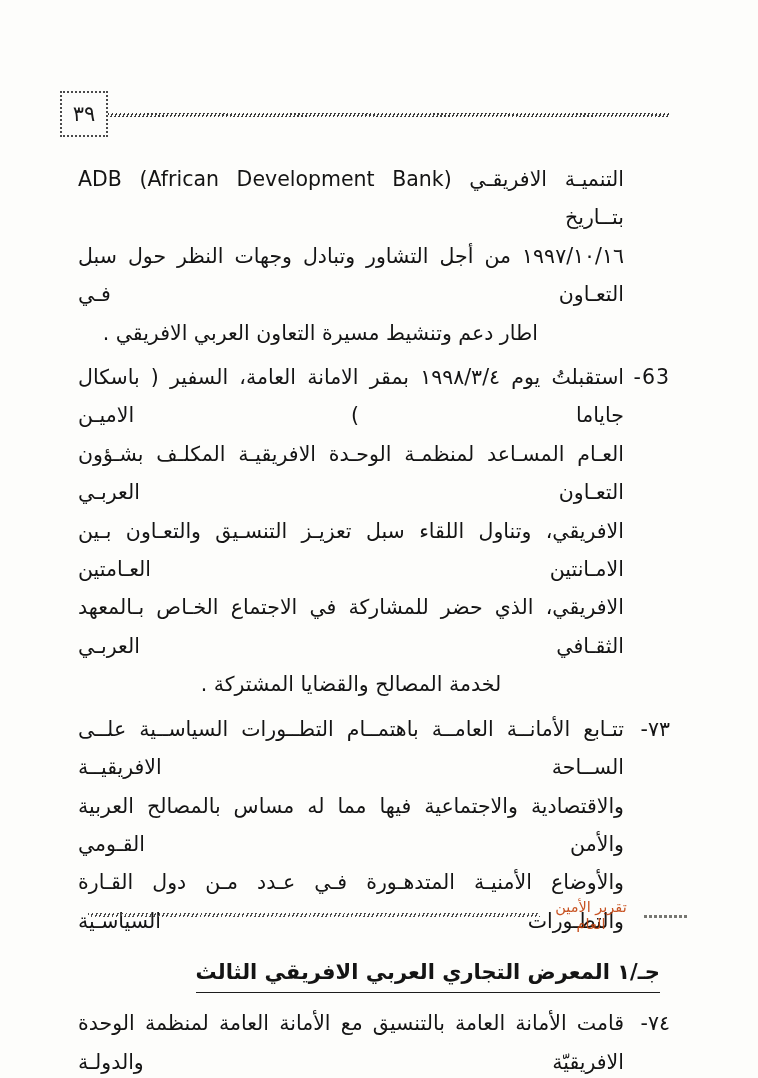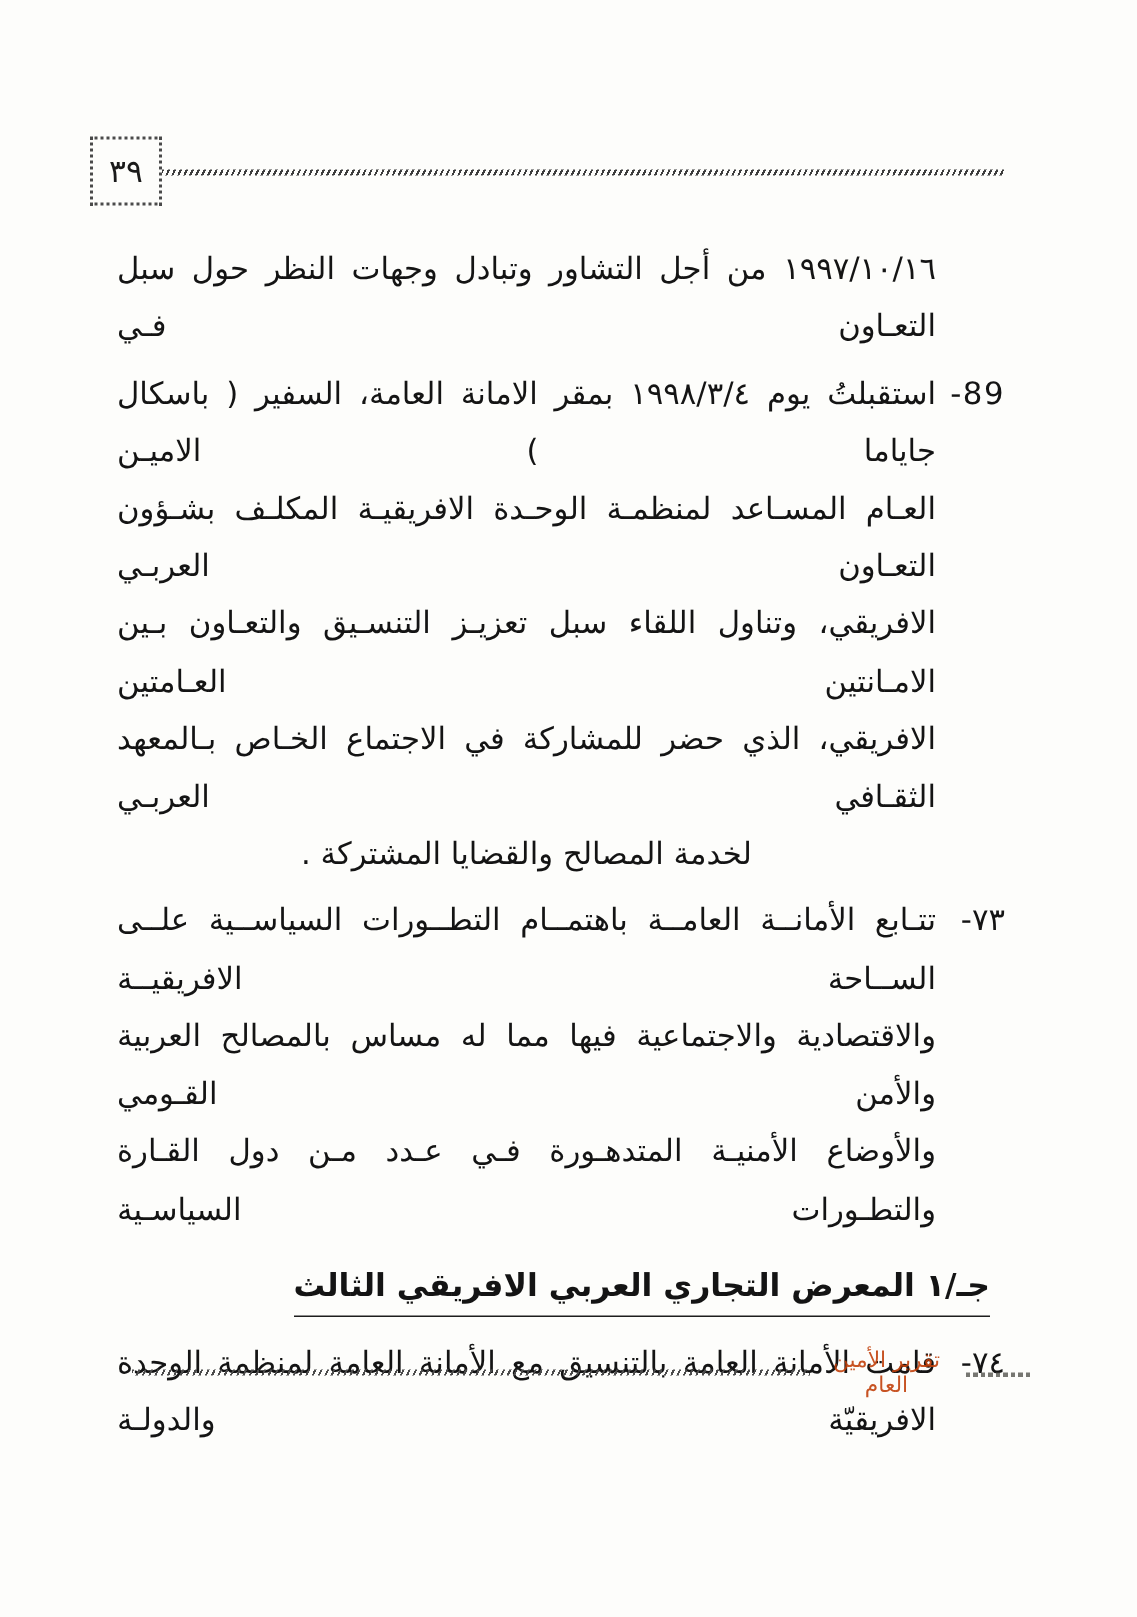--- a/index.html
+++ b/index.html
@@ -104,27 +104,29 @@
 <div class="page">
 
   <div class="pagenum-box">
     <span>٣٩</span>
   </div>
   <div class="header-rule"></div>
 
   <div class="body-block">
 
     <section class="para cont">
+      <div class="tline jl">التنميـة الافريقـي (African Development Bank) ADB بتــاريخ</div>
       <div class="tline jl">١٩٩٧/١٠/١٦ من أجل التشاور وتبادل وجهات النظر حول سبل التعـاون فـي</div>
+      <div class="tline end-center">اطار دعم وتنشيط مسيرة التعاون العربي الافريقي .</div>
     </section>
 
     <div class="gap-sm"></div>
 
     <section class="para numbered">
-      <span class="pnum">89-</span>
+      <span class="pnum">63-</span>
       <div class="tline jl">استقبلتُ يوم ١٩٩٨/٣/٤ بمقر الامانة العامة، السفير ( باسكال جاياما ) الاميـن</div>
       <div class="tline jl">العـام المسـاعد لمنظمـة الوحـدة الافريقيـة المكلـف بشـؤون التعـاون العربـي</div>
       <div class="tline jl">الافريقي، وتناول اللقاء سبل تعزيـز التنسـيق والتعـاون بـين الامـانتين العـامتين</div>
       <div class="tline jl">الافريقي، الذي حضر للمشاركة في الاجتماع الخـاص بـالمعهد الثقـافي العربـي</div>
       <div class="tline end-left">لخدمة المصالح والقضايا المشتركة .</div>
     </section>
 
     <div class="gap-sm"></div>
 
     <section class="para numbered">

